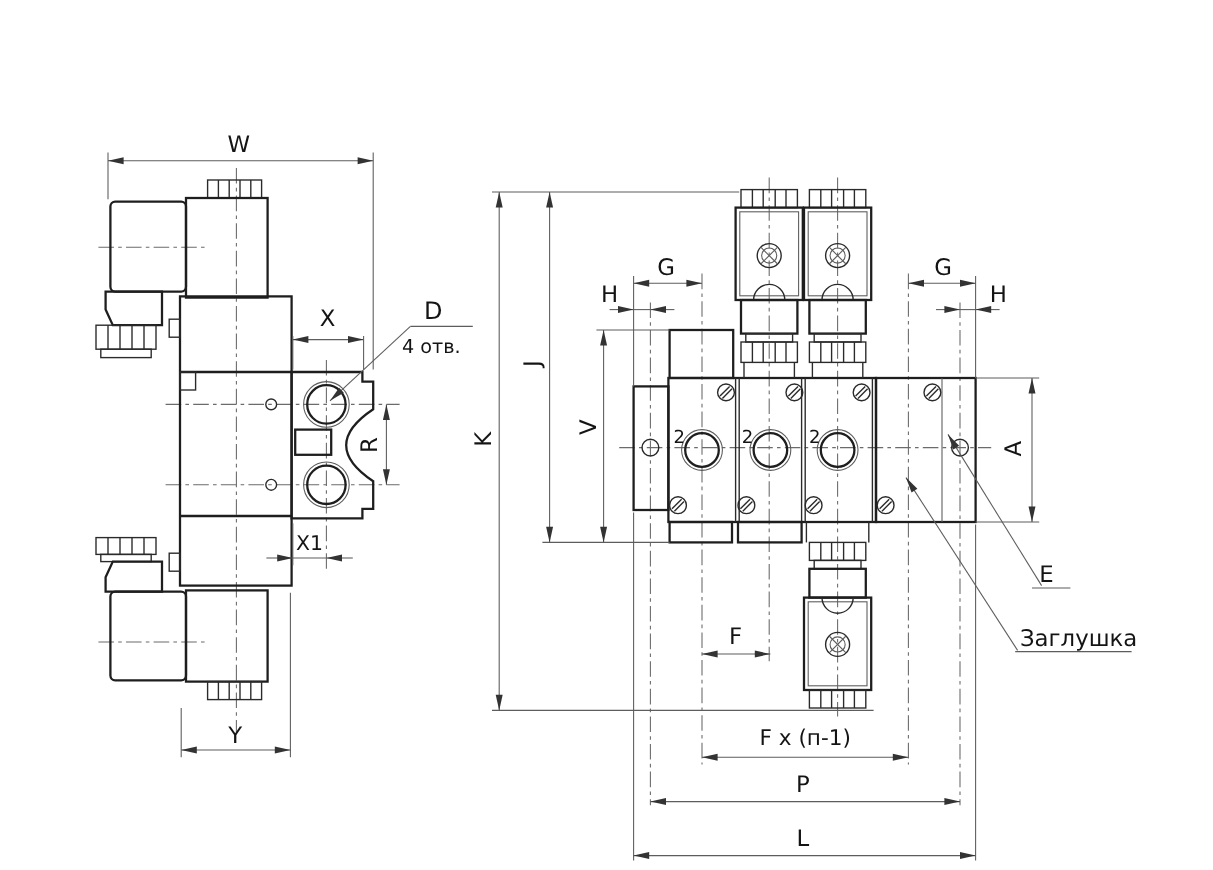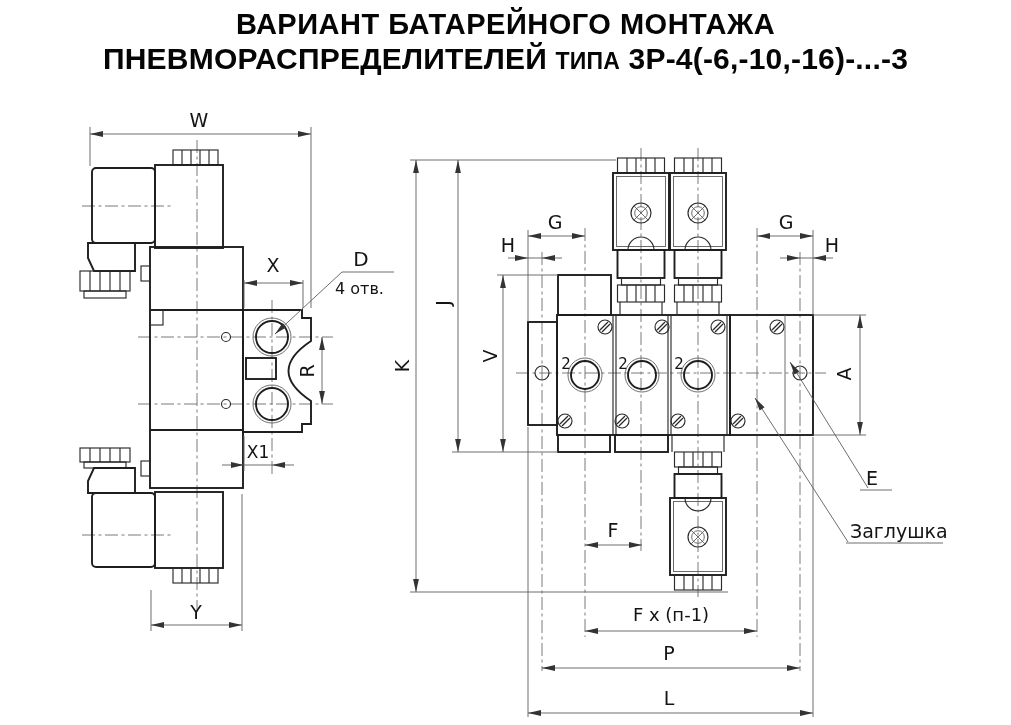--- a/index.html
+++ b/index.html
@@ -13,24 +13,20 @@
   .m{stroke:#2a2a2a;stroke-width:1.15;fill:none;}
   .t{stroke:#5d5d5d;stroke-width:.9;fill:none;}
   .c{stroke:#6b6b6b;stroke-width:.9;fill:none;stroke-dasharray:13 3.5 3 3.5;}
   .lbl{font-family:"DejaVu Sans",sans-serif;fill:#141414;}
 </style>
 </head>
 <body>
 
 <div id="stage">
 
-  <div class="title">
-    <div class="t1">ВАРИАНТ БАТАРЕЙНОГО МОНТАЖА</div>
-    <div class="t2"><span>ПНЕВМОРАСПРЕДЕЛИТЕЛЕЙ</span> <span class="small">ТИПА</span> <span>3Р-4(-6,-10,-16)-...-3</span></div>
-  </div>
 
   <svg width="1011" height="725" viewBox="0 0 1011 725">
     <defs>
       <marker id="ar" viewBox="0 0 14 8" refX="13.5" refY="4" markerWidth="14" markerHeight="8" orient="auto-start-reverse" markerUnits="userSpaceOnUse">
         <path d="M13.5,4 L0.5,1.1 L0.5,6.9 Z" fill="#333"></path>
       </marker>
     </defs>
 
     <g>
 

